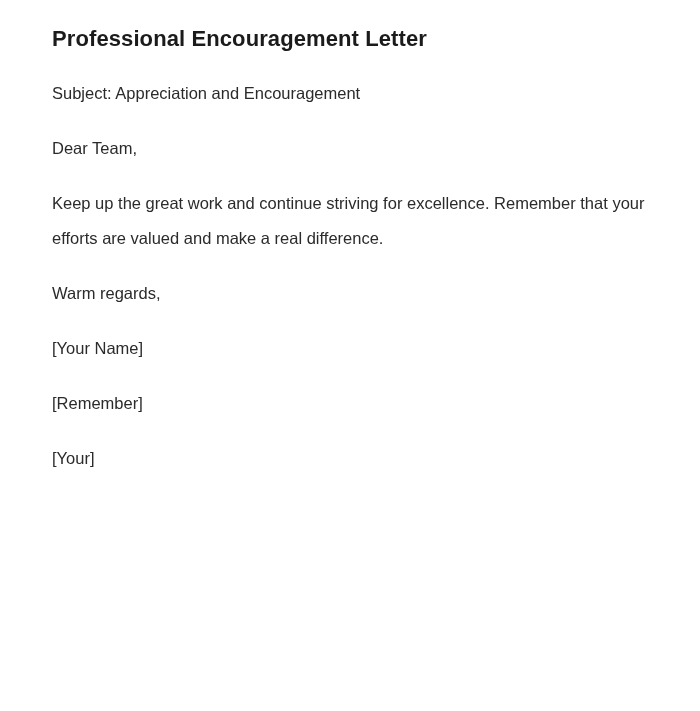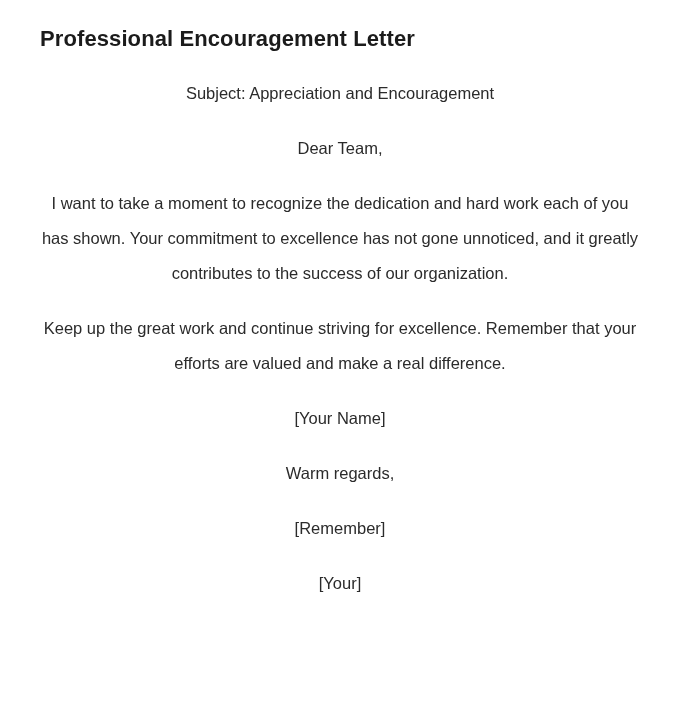--- a/index.html
+++ b/index.html
@@ -11,57 +11,55 @@
     width: 700px;
     height: 711px;
     font-family: "Liberation Sans", sans-serif;
     color: #202124;
     -webkit-font-smoothing: antialiased;
   }
   .page {
     box-sizing: border-box;
     width: 700px;
     height: 711px;
-    padding: 24px 40px 0 40px;
+    padding: 24px 40px 0 52px;
     background: #ffffff;
   }
   .doc-title {
     font-size: 22px;
     line-height: 30px;
     font-weight: bold;
     color: #1b1b1b;
     margin: 0 0 22px 0;
     letter-spacing: 0.1px;
   }
   .doc-para {
     font-size: 16.5px;
     line-height: 35px;
     color: #2b2b2b;
     margin: 0 0 20px 0;
     max-width: 600px;
     font-weight: 400;
-    text-align: center;
   }
 </style>
 </head>
 <body>
 
 <div class="page">
 
   <h1 class="doc-title">Professional Encouragement Letter</h1>
 
   <p class="doc-para">Subject: Appreciation and Encouragement</p>
 
   <p class="doc-para">Dear Team,</p>
 
-  <p class="doc-para">I want to take a moment to recognize the dedication and hard work each of you has shown. Your commitment to excellence has not gone unnoticed, and it greatly contributes to the success of our organization.</p>
 
   <p class="doc-para">Keep up the great work and continue striving for excellence. Remember that your efforts are valued and make a real difference.</p>
 
+  <p class="doc-para">Warm regards,</p>
+
   <p class="doc-para">[Your Name]</p>
-
-  <p class="doc-para">Warm regards,</p>
 
   <p class="doc-para">[Remember]</p>
 
   <p class="doc-para">[Your]</p>
 
 </div>
 
 </body></html>

